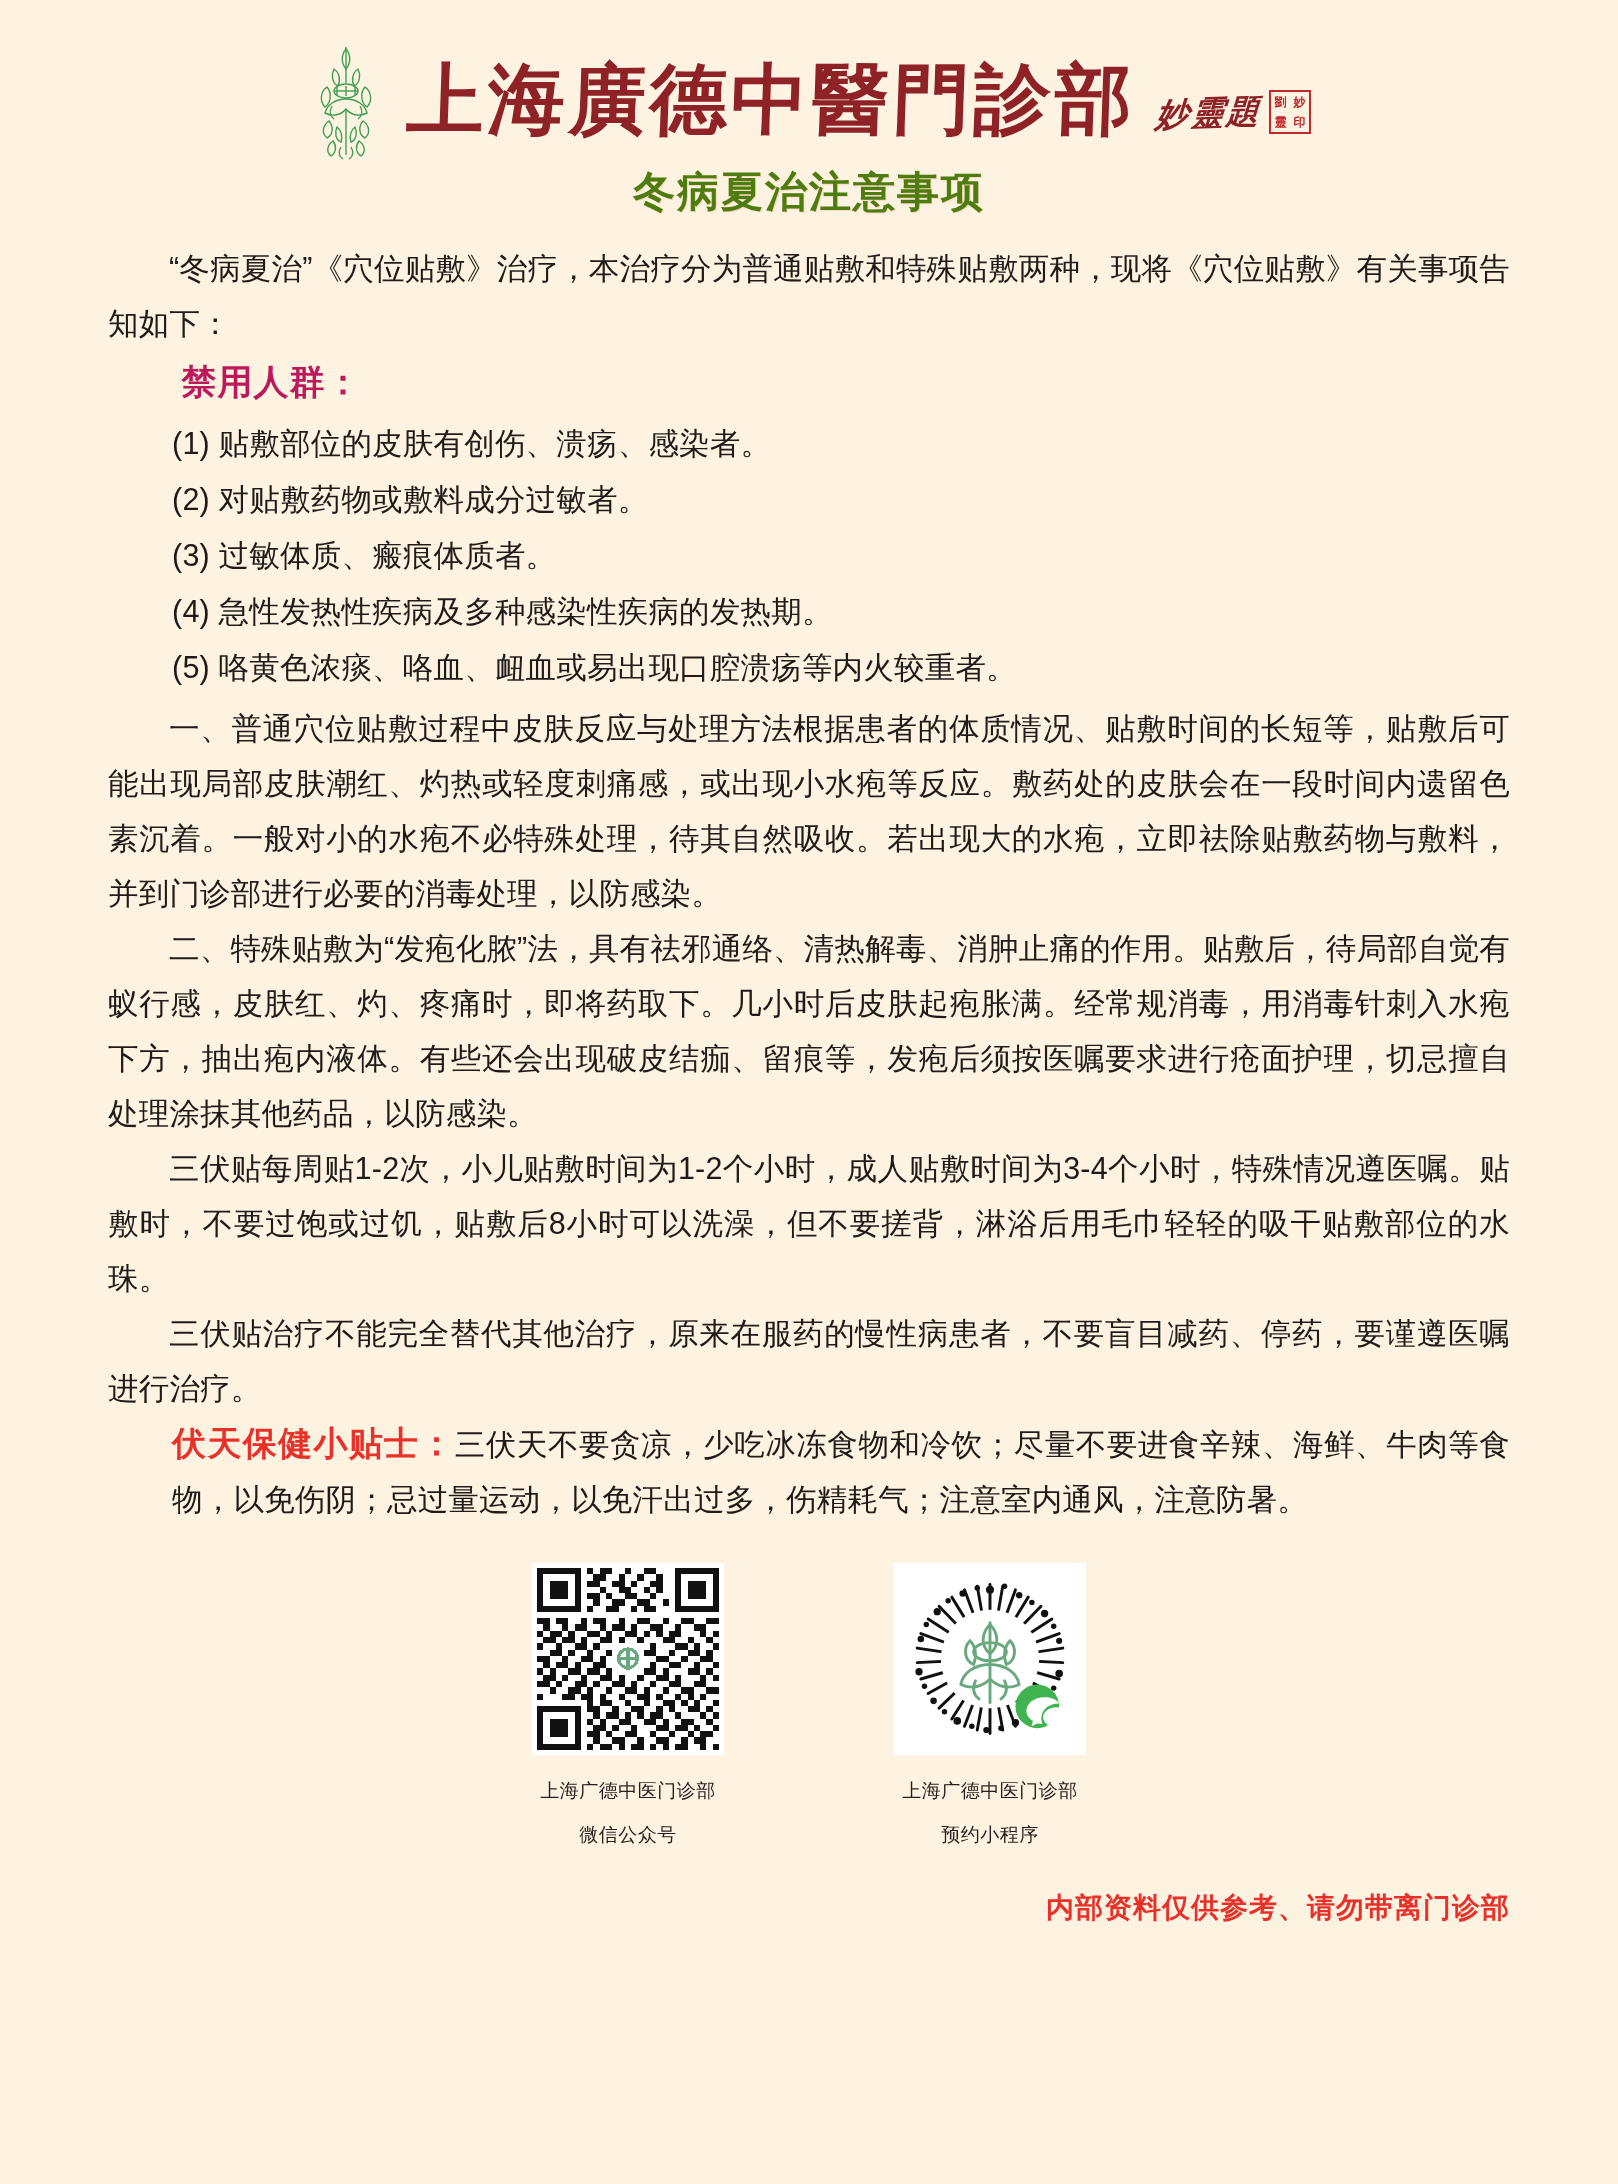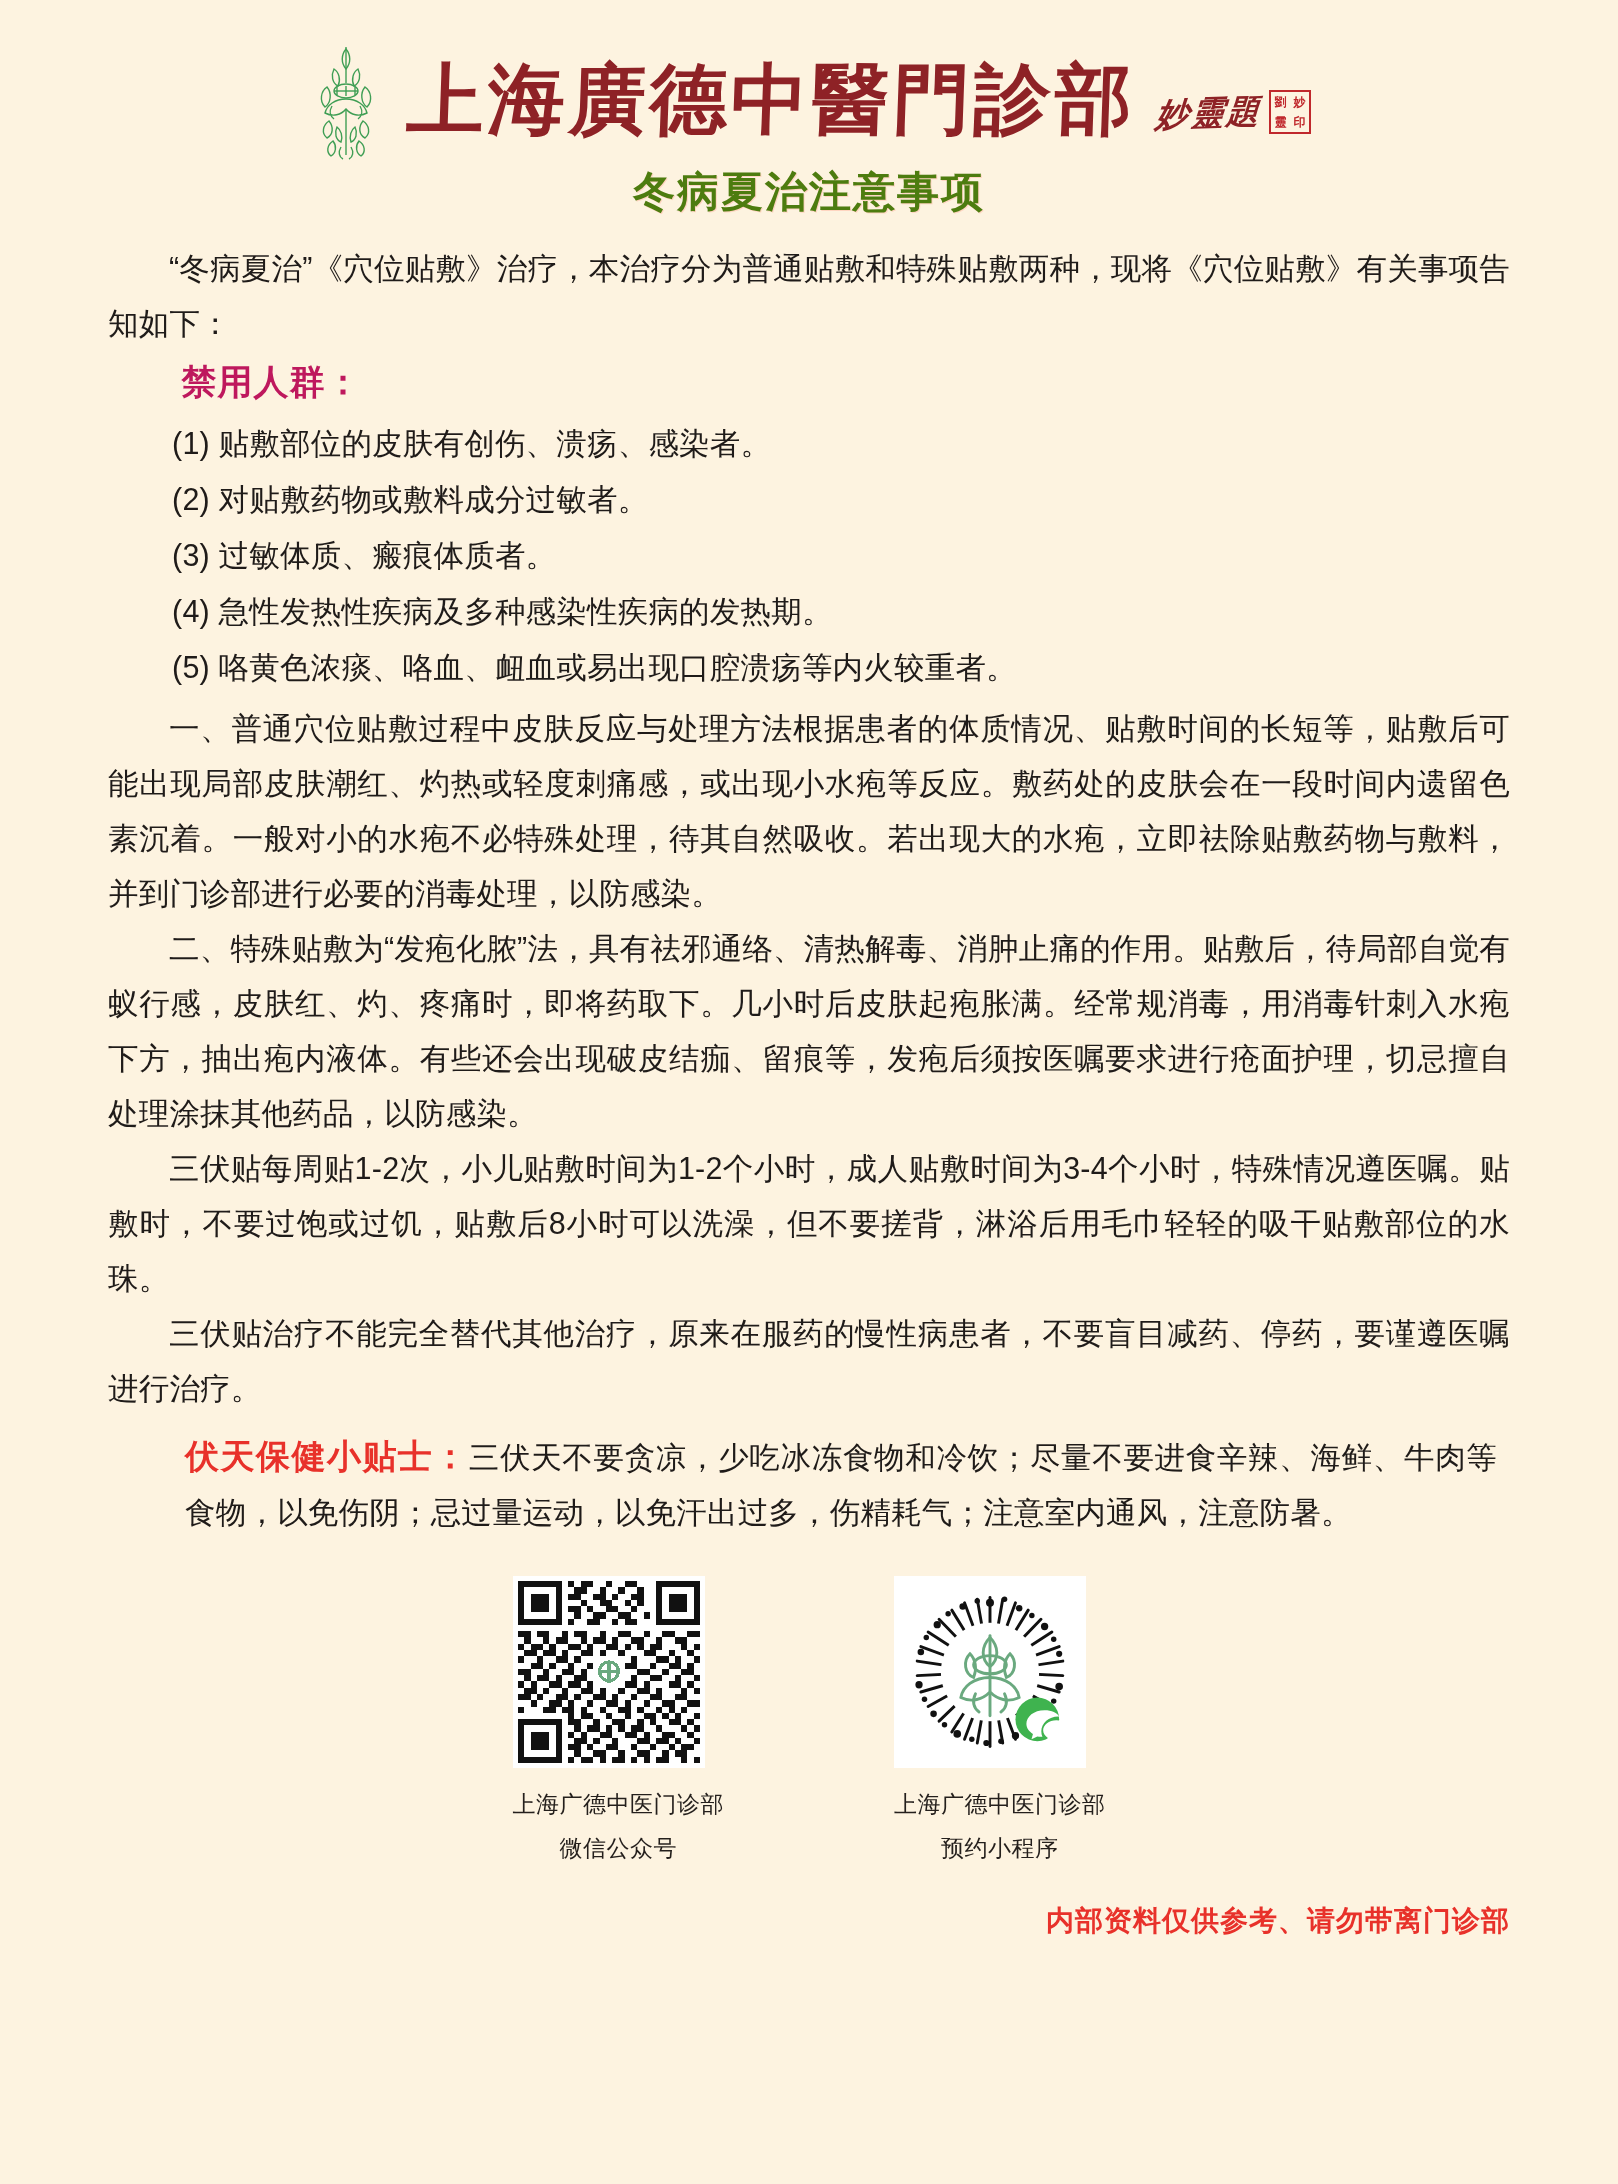--- a/index.html
+++ b/index.html
@@ -131,21 +131,21 @@
     list-style: none;
     margin: 0 0 6px 0;
     padding: 0 0 0 2.1em;
   }
   ul.ban-list li {
     font-size: 30.5px;
     line-height: 56px;
     letter-spacing: 0.2px;
   }
   .tips-para {
-    margin: 13px;
+    margin: 0;
     text-indent: 0;
     padding-left: 2.1em;
     text-align: justify;
     text-justify: inter-ideograph;
   }
   .tips-para .tips-label {
     color: #e8312a;
     font-weight: 700;
     font-size: 34px;
     letter-spacing: 1px;
@@ -168,21 +168,21 @@
   .qr-img {
     width: 182px;
     height: 182px;
     background: #ffffff;
     padding: 5px;
     box-sizing: content-box;
     position: relative;
     display: block;
   }
   .qr-caption {
-    font-size: 23px;
+    font-size: 19px;
     line-height: 44px;
     color: #241f1c;
     margin-top: 14px;
     letter-spacing: 0.5px;
   }
   .qr-caption div { white-space: nowrap; }
 
   
   .footer-note {
     text-align: right;

